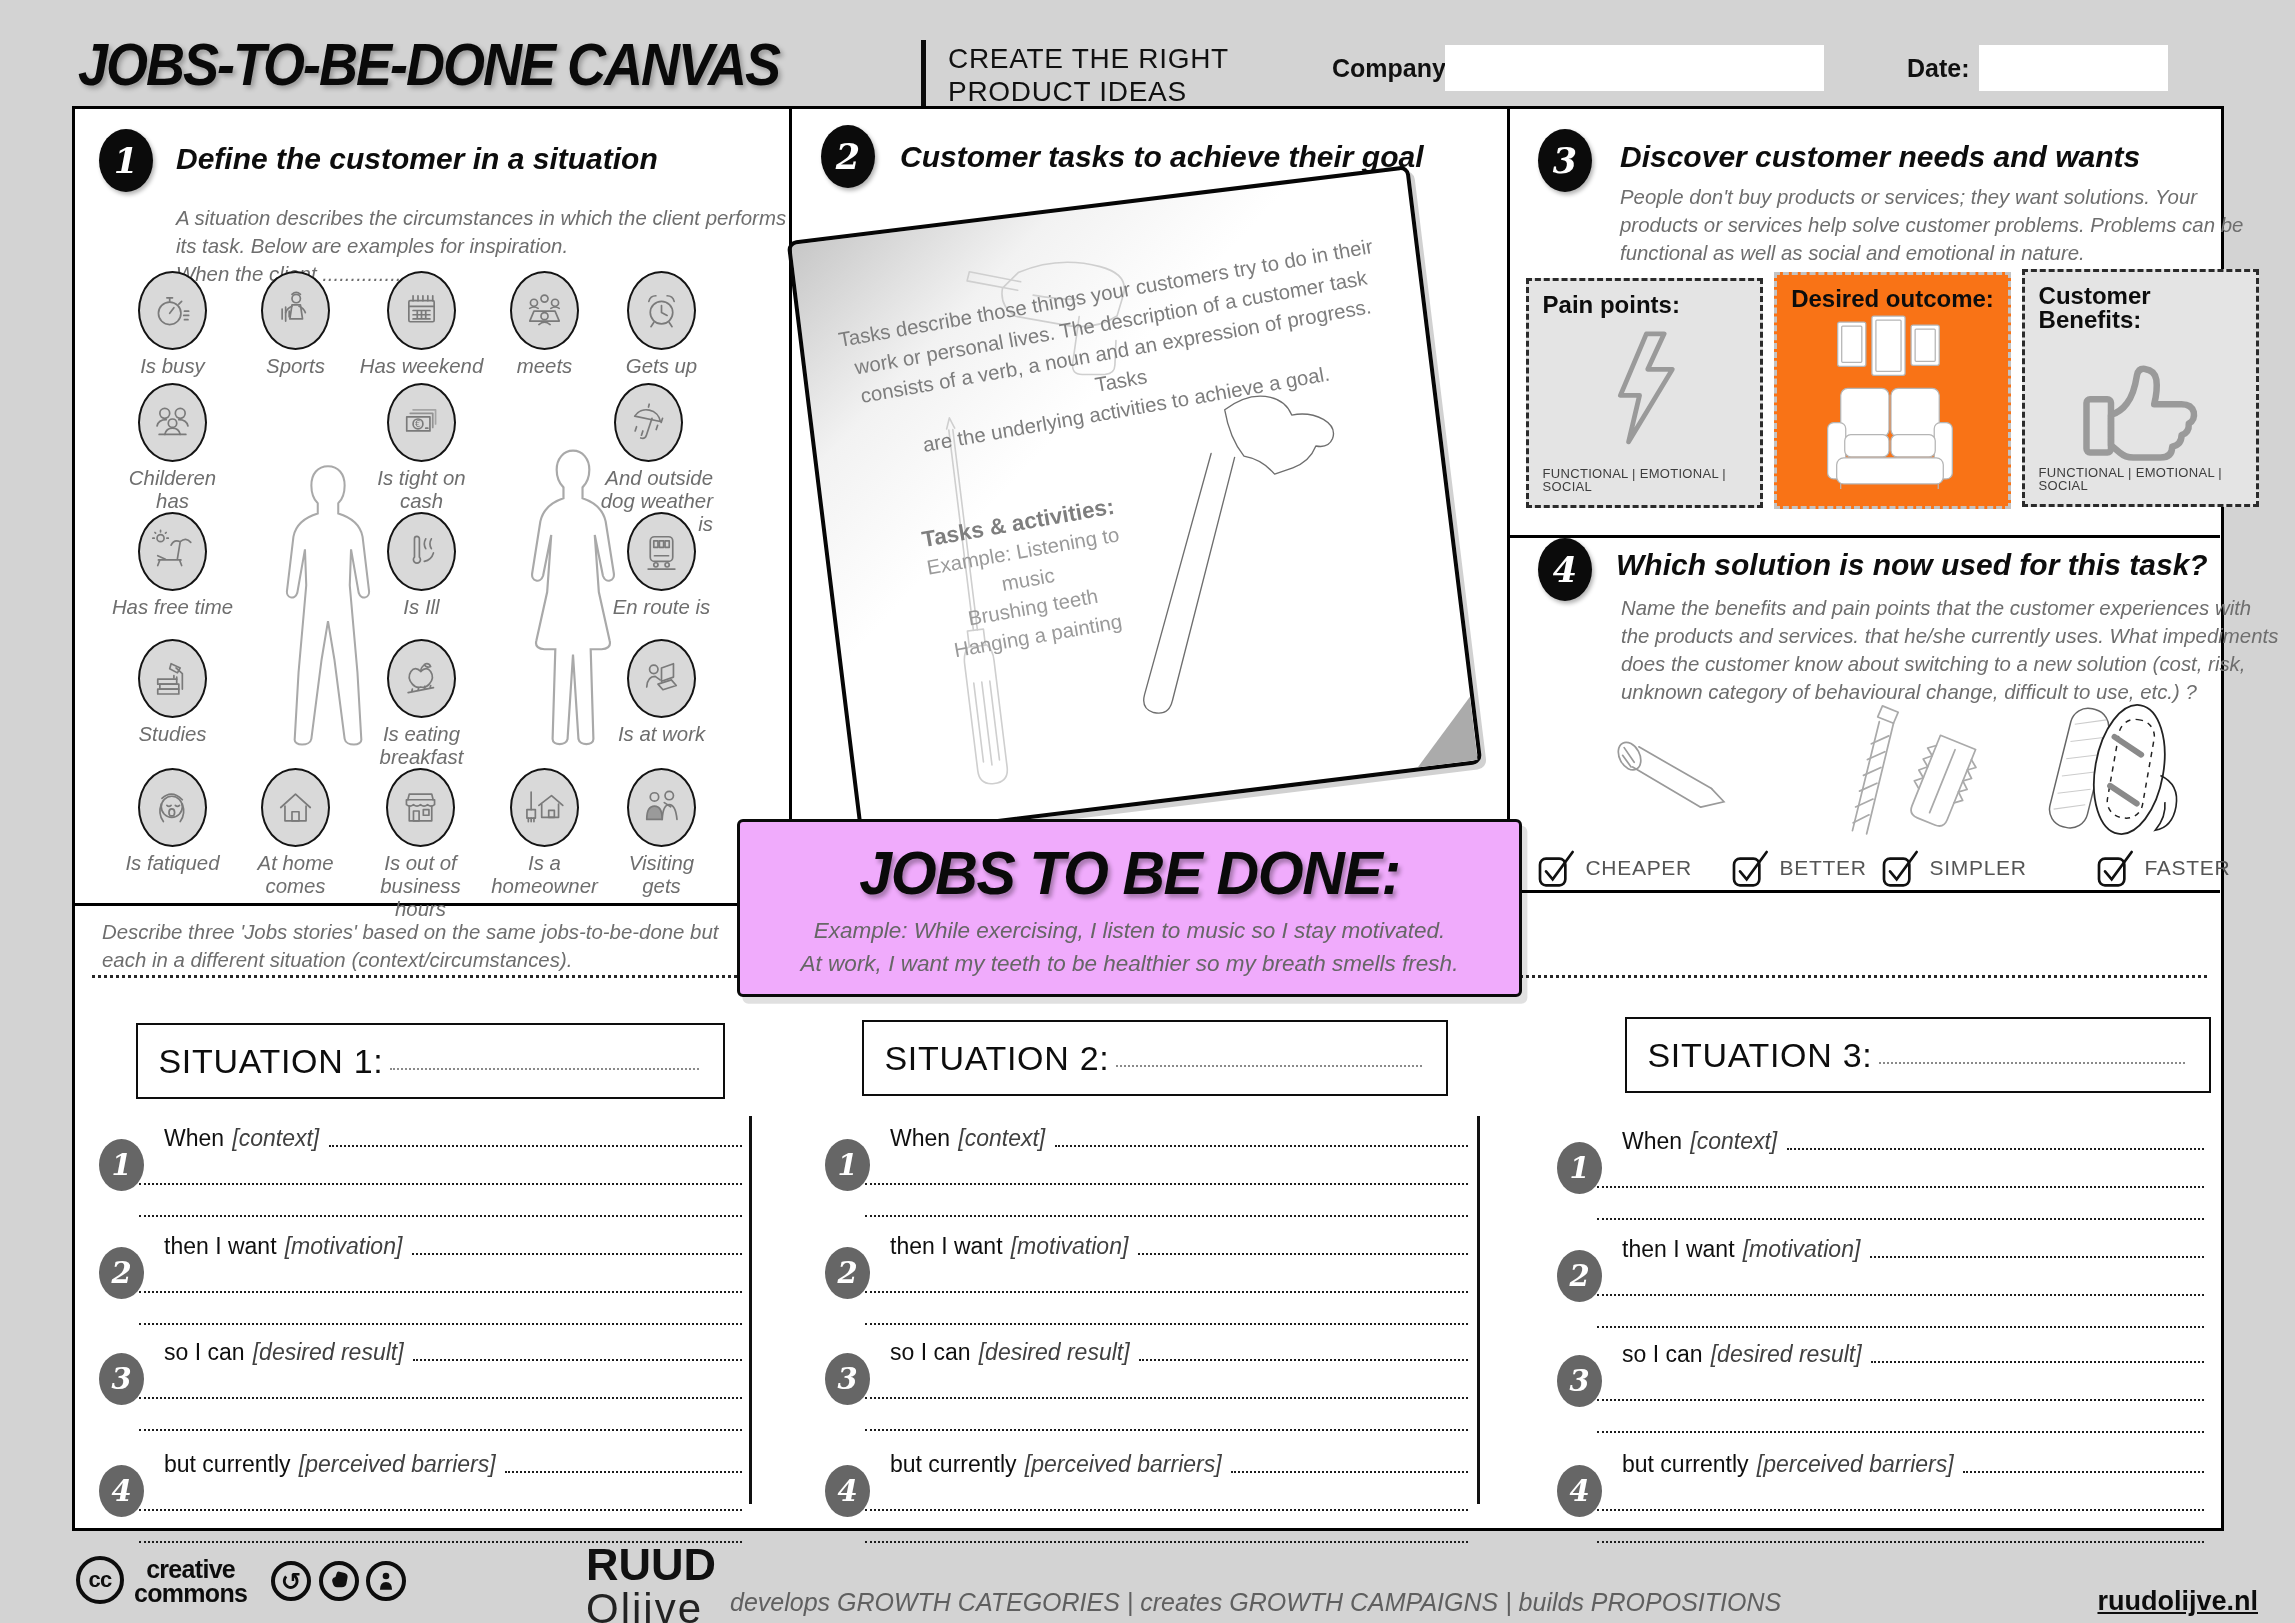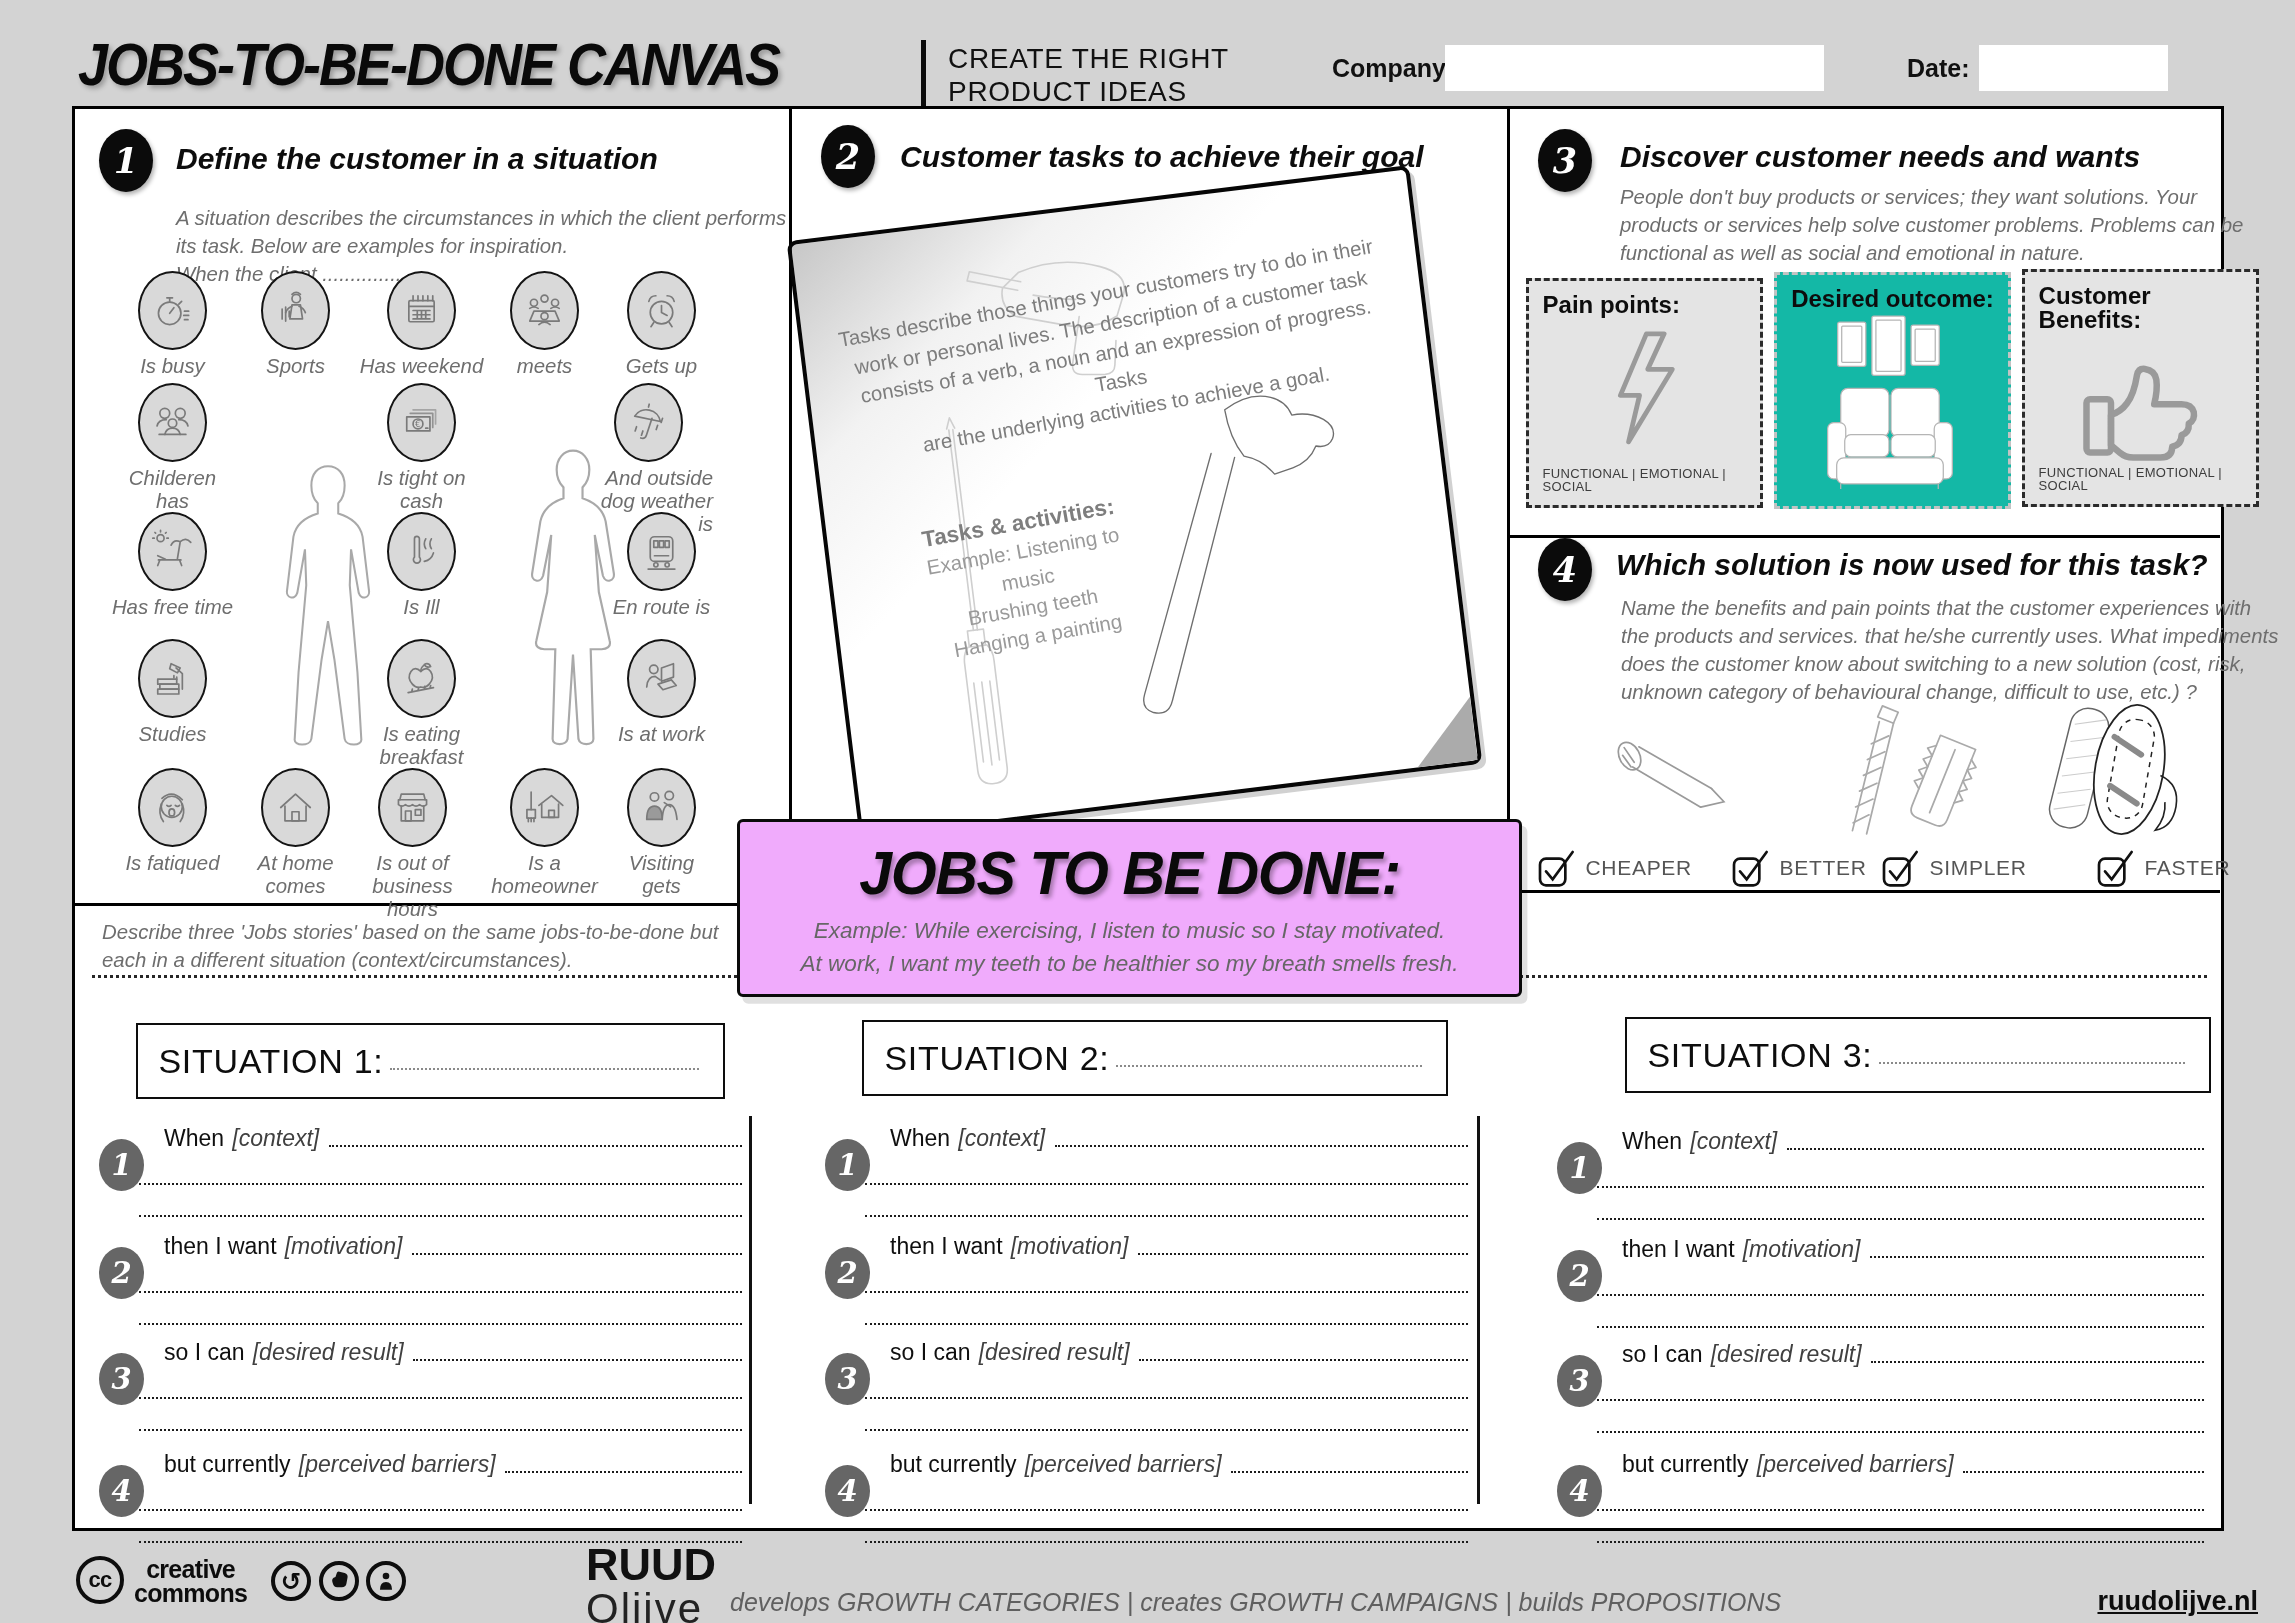--- a/index.html
+++ b/index.html
@@ -36,21 +36,21 @@
 
   
   .paper { background:linear-gradient(140deg,#c7c7c7 0%, #f2f2f2 20%, #ffffff 38%); border:4.8px solid #060606;
            border-radius:9.5px; transform:rotate(-7deg); box-shadow:4.1px 5.4px 0 rgba(0,0,0,.18); }
   .note-text { font:500 20.4px/1.45 "Liberation Sans",sans-serif; color:#7d7d7d; text-align:center; transform:rotate(-3deg); }
   .tasks-head { font:700 22.5px/1.3 "Liberation Sans",sans-serif; color:#7e7e7e; }
   .tasks-lines { font:400 20.4px/1.4 "Liberation Sans",sans-serif; color:#9a9a9a; }
 
   
   .needbox { position:absolute; border:3.4px dashed #2b2b2b; background:#e4e4e4; padding:12.3px 13.6px; display:flex; flex-direction:column; }
-  .needbox.light { border-color:#c3c3c3; background:#14b8a6; }
+  .needbox.light { border-color:#c3c3c3; background:#f97316; }
   .needbox-title { font:800 24px/1 "Liberation Sans",sans-serif; color:#0d0d0d; }
   .needbox-foot { font:400 13px/1 "Liberation Sans",sans-serif; color:#3d3d3d; letter-spacing:0.3px; margin-top:auto; }
 
   
   .cbrow-item { position:absolute; display:flex; align-items:center; gap:9.5px; }
   .cb-label { font:400 21px "Liberation Sans",sans-serif; color:#555; letter-spacing:0.7px; }
 
   
   .jtbd { background:#f0abfc; border:3.4px solid #0a0a0a; border-radius:6px; text-align:center; z-index:5;
           box-shadow:5.4px 6.8px 0 rgba(0,0,0,.12); }
@@ -305,21 +305,21 @@
   <div class="icirc">
     <svg class="ic" viewBox="0 0 64 64">
         <path d="M11 32L32 13l21 19"></path>
         <path d="M17 30v21h30V30"></path>
         <rect x="27" y="38" width="10" height="13"></rect>
       </svg>
   </div>
   <div class="ilabel pre">At home
 comes</div>
 </div>
-<div class="icell" style="left:348px;top:768px;">
+<div class="icell" style="left:356px;top:768px;">
   <div class="icirc">
     <svg class="ic" viewBox="0 0 64 64">
         <path d="M14 21l2-8h32l2 8"></path>
         <path d="M12 21h40v7q-5 4-10 0q-5 4-10 0q-5 4-10 0q-5 4-10 0z"></path>
         <path d="M16 30v21h32V30"></path>
         <rect x="36" y="35" width="8" height="8"></rect>
         <rect x="22" y="37" width="8" height="14"></rect>
       </svg>
   </div>
   <div class="ilabel pre">Is out of

